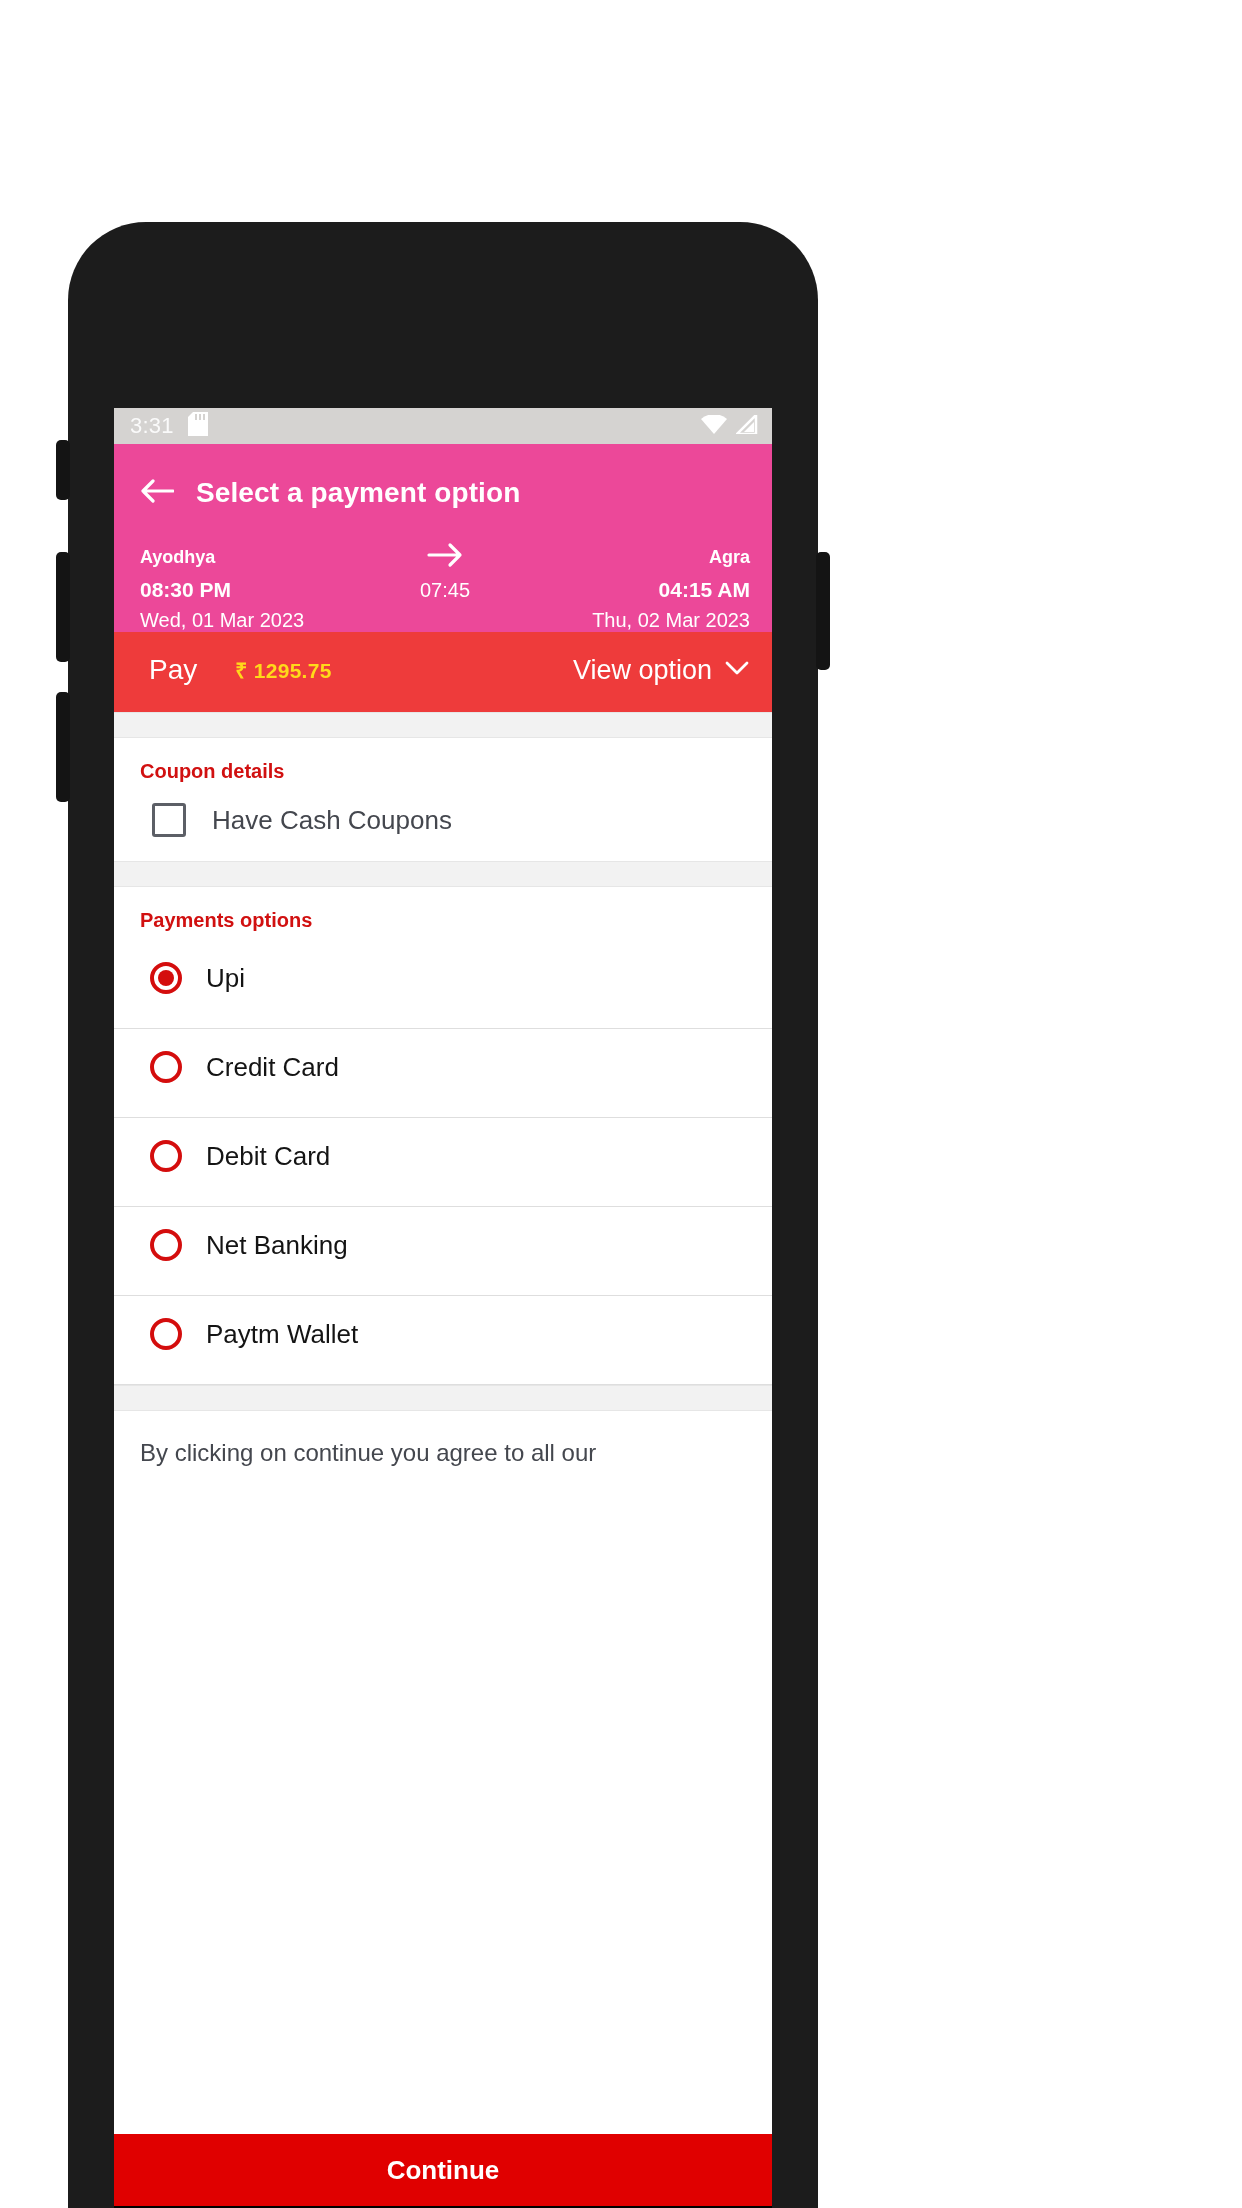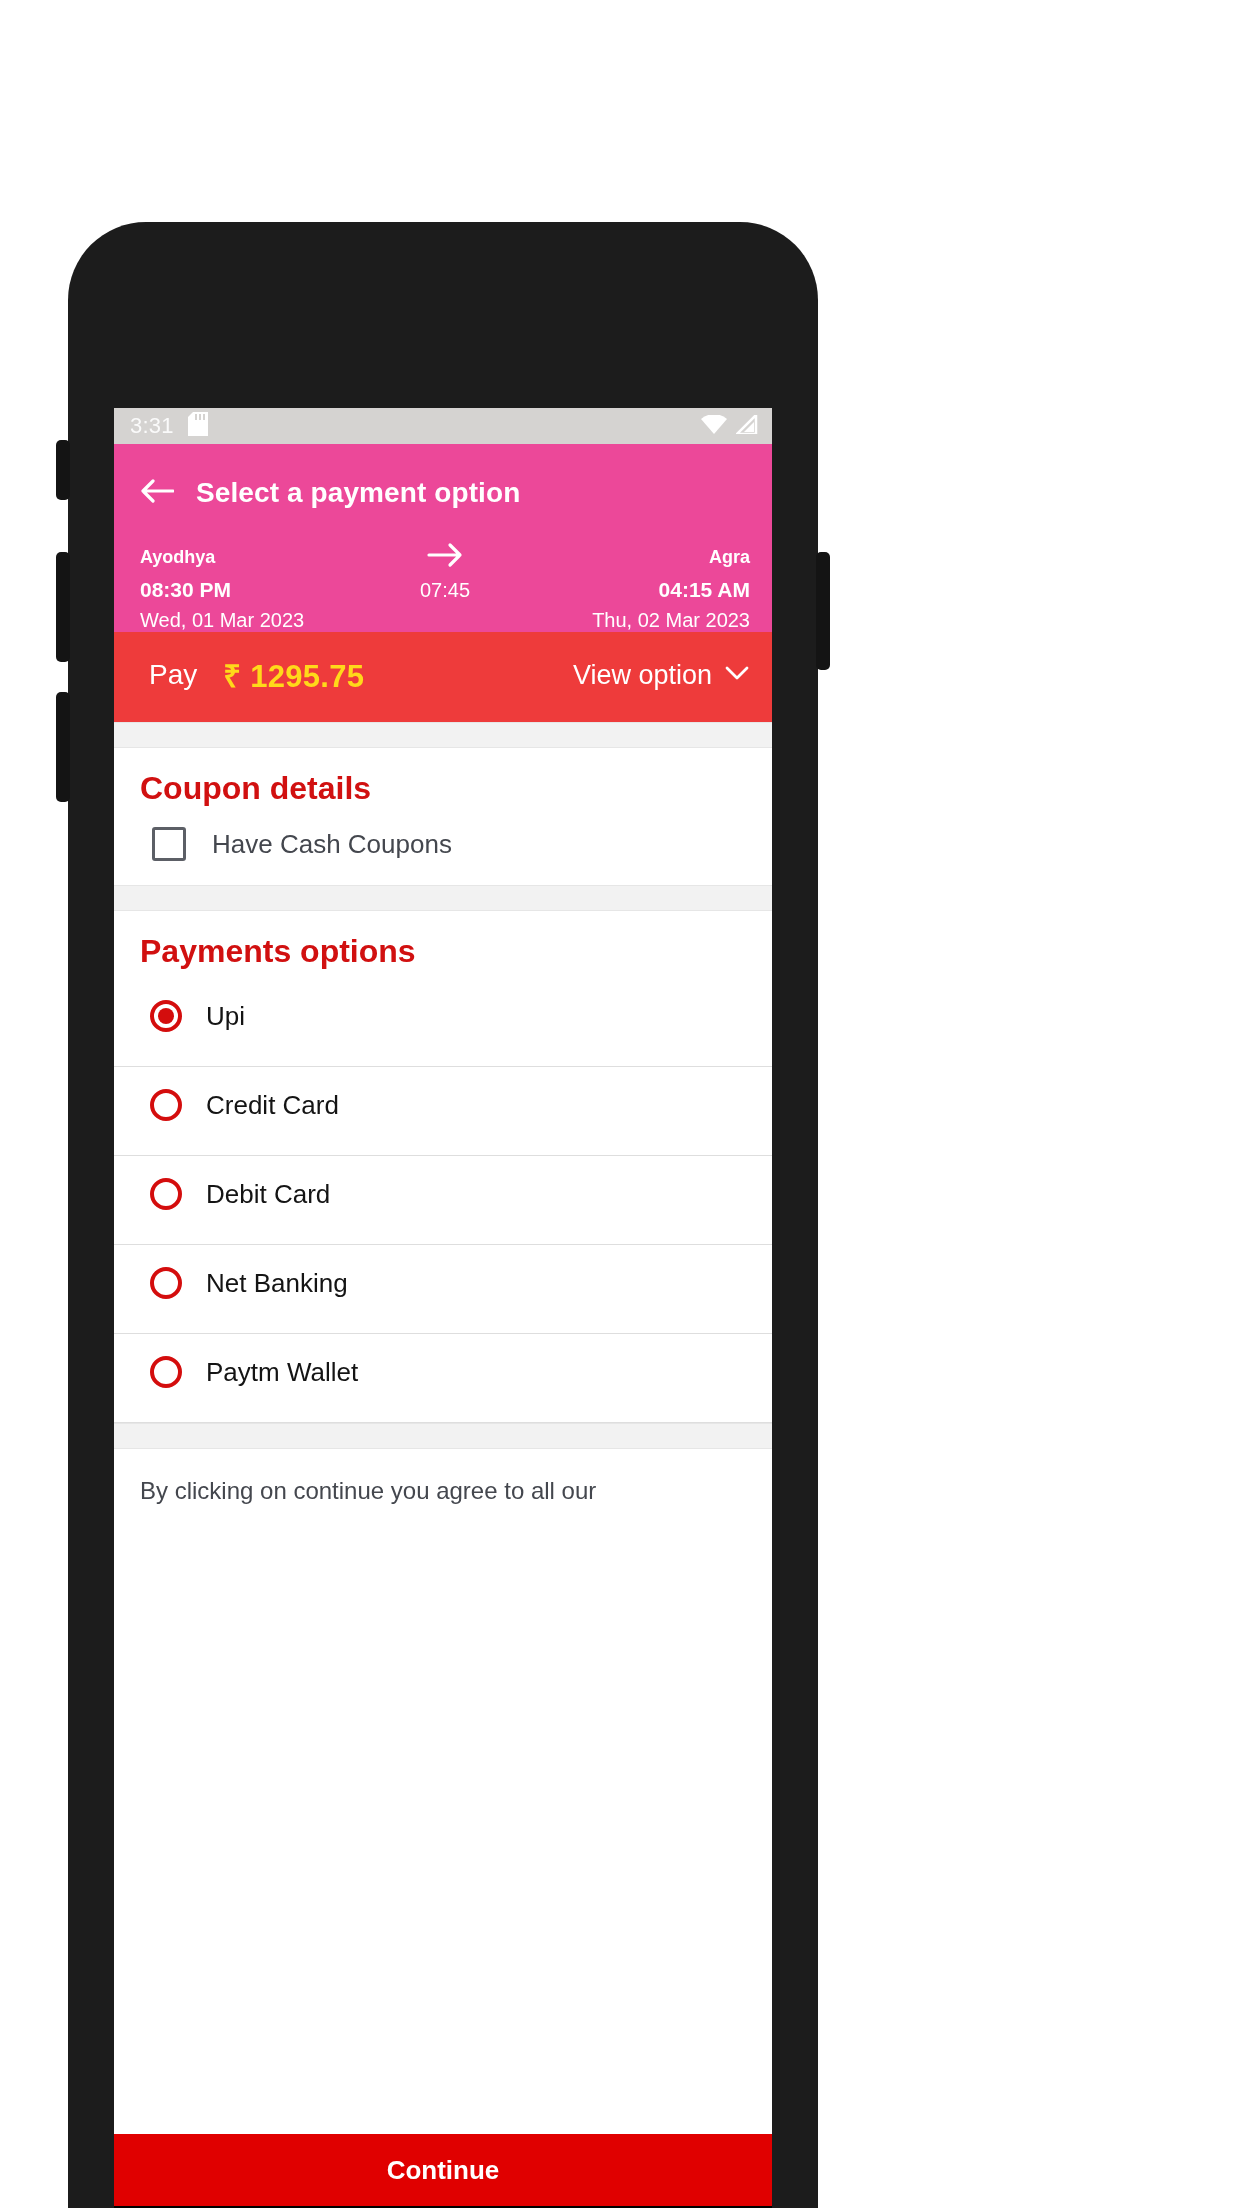--- a/index.html
+++ b/index.html
@@ -125,23 +125,23 @@
     padding:22px 22px 26px 26px;
     background:#ee3b3b;
   }
   #pay-label{
     color:#ffffff;
     font-size:28px;
     margin-left:9px;
   }
   #pay-amount{
     color:#ffd91a;
-    font-size:31px;
-    font-weight:bold;
-    margin-left:26px;
+    font-size:21px;
+    font-weight:bold;
+    margin-left:38px;
     letter-spacing:0.3px;
   }
   #view-details-button{
     margin-left:auto;
     display:flex;
     align-items:center;
     gap:12px;
   }
   #view-details-label{
     color:#ffffff;
@@ -162,21 +162,21 @@
     flex:0 0 auto;
     border-top:1px solid #e6e6e6;
     border-bottom:1px solid #e6e6e6;
   }
   .section{
     background:#ffffff;
     flex:0 0 auto;
   }
   .section-title{
     color:#d11010;
-    font-size:32px;
+    font-size:20px;
     font-weight:bold;
     padding:22px 0 0 26px;
   }
 
   
   #coupon-row{
     display:flex;
     align-items:center;
     padding:20px 0 24px 38px;
   }

